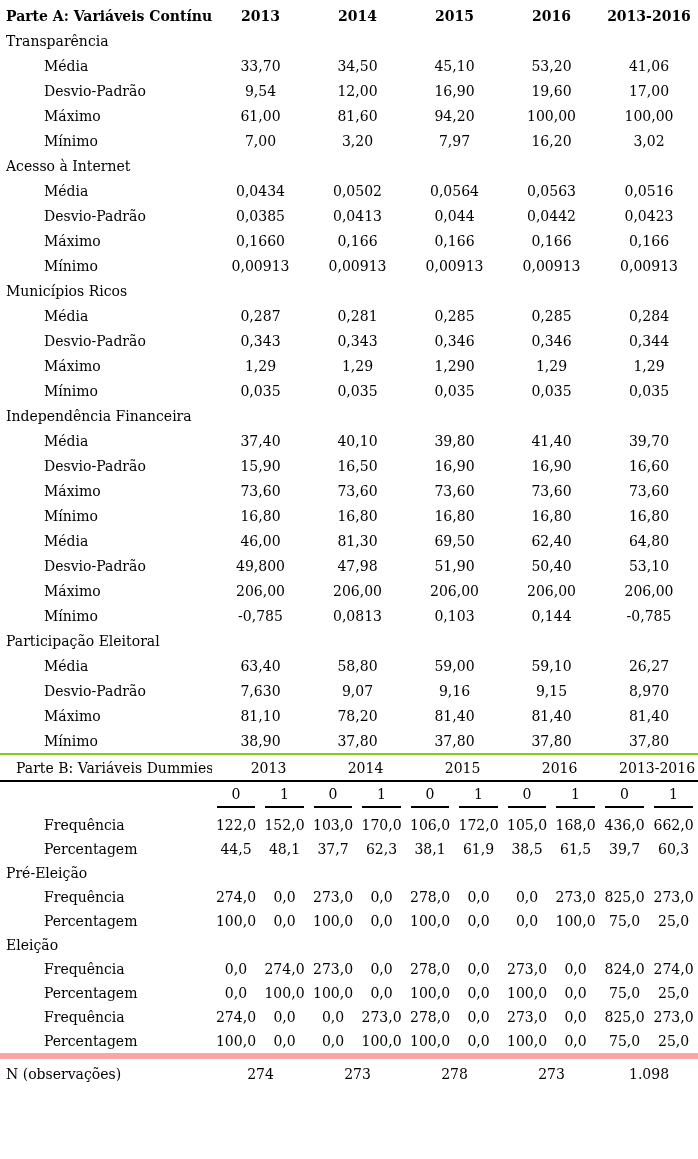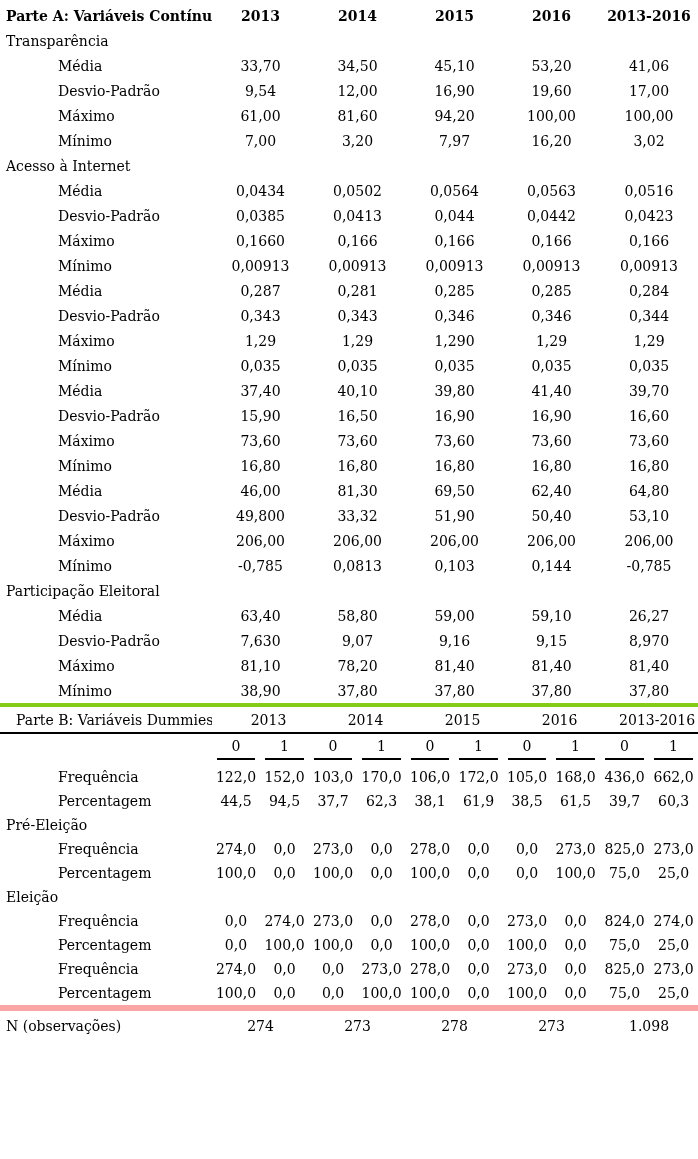--- a/index.html
+++ b/index.html
@@ -3,23 +3,23 @@
 <meta charset="utf-8">
 <style>
   html, body { margin:0; padding:0; background:#ffffff; }
   body { width:698px; font-family:"DejaVu Serif", serif; color:#000; }
   .wrap { padding-top:3px; }
   table { border-collapse:collapse; table-layout:fixed; width:698px; font-size:14px; }
   td, th { padding:0; height:25px; white-space:nowrap; overflow:hidden; font-weight:normal; vertical-align:middle; }
   .lbl { text-align:left; padding-left:6px; }
   .num { text-align:center; }
   #partA thead th { font-weight:bold; }
-  .stat { padding-left:58px;margin-top:26px; }
+  .stat { padding-left:44px;margin-top:26px; }
   #partB td { height:24px; }
-  #partB tr.b-head td { border-top:4px solid #84cc16; border-bottom:2px solid #000; height:25px;padding-left:16px; }
+  #partB tr.b-head td { border-top:2px solid #84cc16; border-bottom:2px solid #000; height:25px;padding-left:16px; }
   #partB tr.b-sub td { height:31px; vertical-align:top; }
   #partB tr.b-sub td .u { border-bottom:2px solid #000; margin:0 5px; line-height:24px; text-align:center; }
   #partB tr.n-row td { border-top:6px solid #fca5a5; height:30px; }
 </style>
 </head>
 <body>
 
 <div class="wrap">
 
   <table id="partA">
@@ -106,20 +106,23 @@
         </tr>
         <tr>
           <td class="lbl stat">Mínimo</td>
           <td class="num">0,00913</td>
           <td class="num">0,00913</td>
           <td class="num">0,00913</td>
           <td class="num">0,00913</td>
           <td class="num">0,00913</td>
         </tr>
         <tr>
+          <td class="lbl" colspan="6">Municípios Ricos</td>
+        </tr>
+        <tr>
           <td class="lbl stat">Média</td>
           <td class="num">0,287</td>
           <td class="num">0,281</td>
           <td class="num">0,285</td>
           <td class="num">0,285</td>
           <td class="num">0,284</td>
         </tr>
         <tr>
           <td class="lbl stat">Desvio-Padrão</td>
           <td class="num">0,343</td>
@@ -138,20 +141,23 @@
         </tr>
         <tr>
           <td class="lbl stat">Mínimo</td>
           <td class="num">0,035</td>
           <td class="num">0,035</td>
           <td class="num">0,035</td>
           <td class="num">0,035</td>
           <td class="num">0,035</td>
         </tr>
         <tr>
+          <td class="lbl" colspan="6">Independência Financeira</td>
+        </tr>
+        <tr>
           <td class="lbl stat">Média</td>
           <td class="num">37,40</td>
           <td class="num">40,10</td>
           <td class="num">39,80</td>
           <td class="num">41,40</td>
           <td class="num">39,70</td>
         </tr>
         <tr>
           <td class="lbl stat">Desvio-Padrão</td>
           <td class="num">15,90</td>
@@ -180,21 +186,21 @@
           <td class="lbl stat">Média</td>
           <td class="num">46,00</td>
           <td class="num">81,30</td>
           <td class="num">69,50</td>
           <td class="num">62,40</td>
           <td class="num">64,80</td>
         </tr>
         <tr>
           <td class="lbl stat">Desvio-Padrão</td>
           <td class="num">49,800</td>
-          <td class="num">33,32</td>
+          <td class="num">47,98</td>
           <td class="num">51,90</td>
           <td class="num">50,40</td>
           <td class="num">53,10</td>
         </tr>
         <tr>
           <td class="lbl stat">Máximo</td>
           <td class="num">206,00</td>
           <td class="num">206,00</td>
           <td class="num">206,00</td>
           <td class="num">206,00</td>
@@ -311,21 +317,21 @@
           <td class="num">106,0</td>
           <td class="num">172,0</td>
           <td class="num">105,0</td>
           <td class="num">168,0</td>
           <td class="num">436,0</td>
           <td class="num">662,0</td>
         </tr>
         <tr>
           <td class="lbl stat">Percentagem</td>
           <td class="num">44,5</td>
-          <td class="num">94,5</td>
+          <td class="num">48,1</td>
           <td class="num">37,7</td>
           <td class="num">62,3</td>
           <td class="num">38,1</td>
           <td class="num">61,9</td>
           <td class="num">38,5</td>
           <td class="num">61,5</td>
           <td class="num">39,7</td>
           <td class="num">60,3</td>
         </tr>
         <tr>

